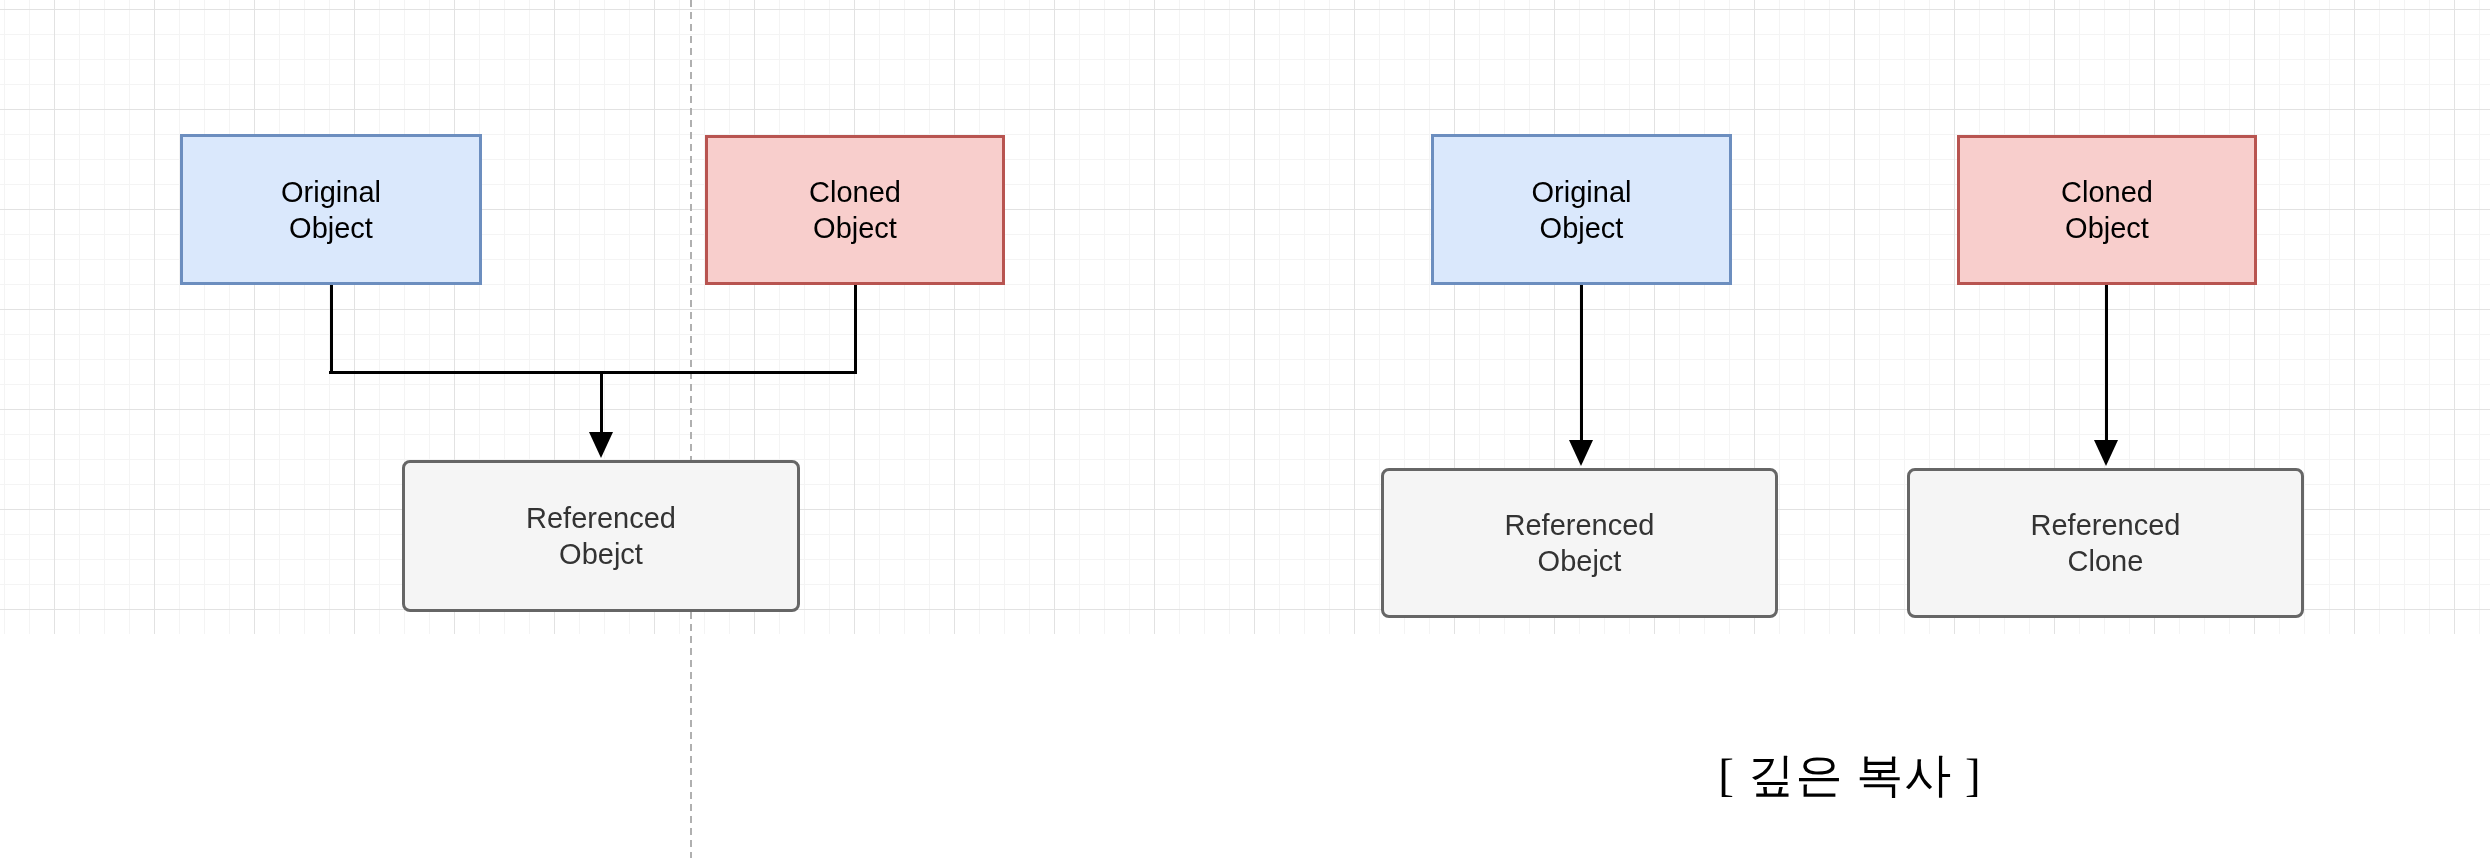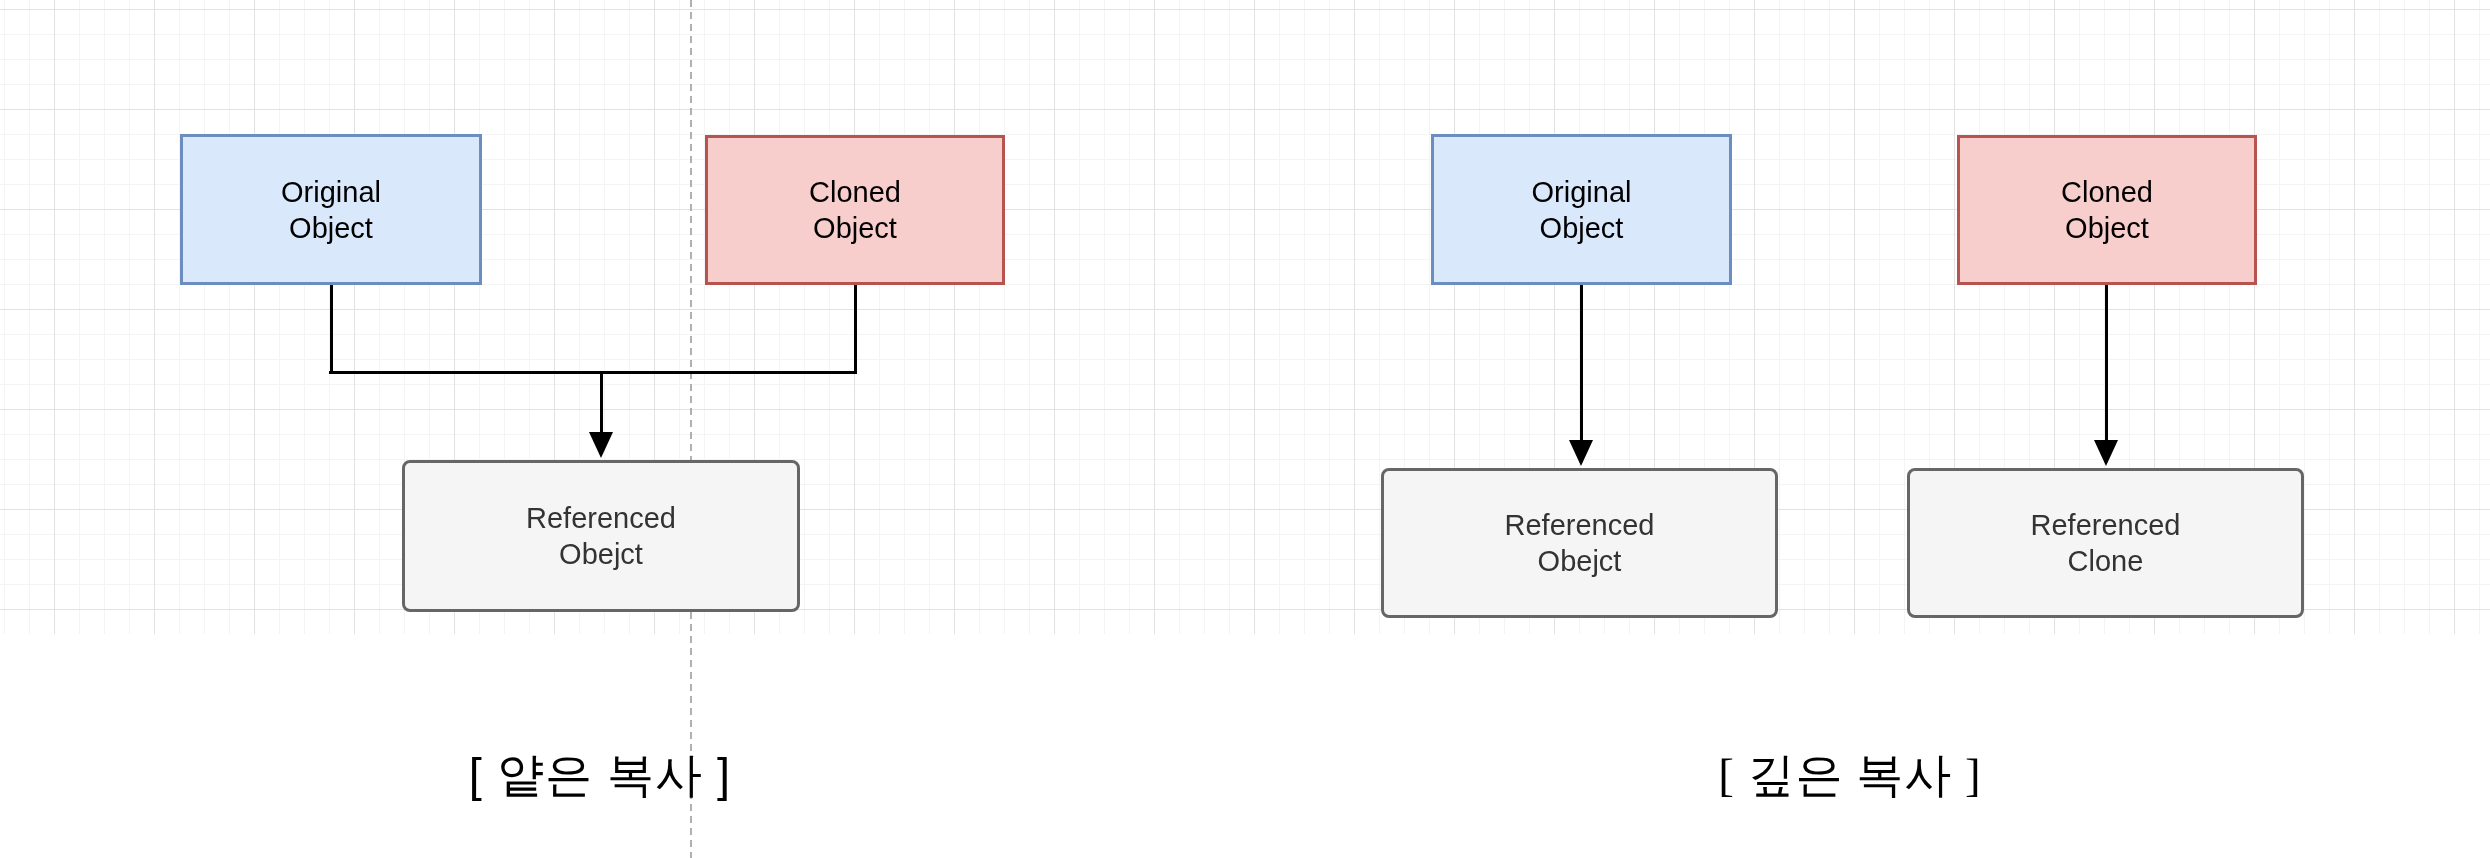--- a/index.html
+++ b/index.html
@@ -58,21 +58,20 @@
 
   <div class="line" style="left:330px;top:285px;width:3px;height:89px;"></div>
   <div class="line" style="left:854px;top:285px;width:3px;height:89px;"></div>
   <div class="line" style="left:329px;top:371px;width:528px;height:3px;"></div>
   <div class="line" style="left:600px;top:374px;width:3px;height:60px;"></div>
   <div class="arrowhead" style="left:589px;top:432px;"></div>
 
   <div class="node gray" style="left:402px;top:460px;width:398px;height:152px;">Referenced
 Obejct</div>
 
-  <div class="caption" style="left:400px;top:747px;">[ 얕은 복사 ]</div>
 
   <div class="node blue" style="left:1431px;top:134px;width:301px;height:151px;">Original
 Object</div>
 
   <div class="node red" style="left:1957px;top:135px;width:300px;height:150px;">Cloned
 Object</div>
 
   <div class="line" style="left:1580px;top:285px;width:3px;height:155px;"></div>
   <div class="arrowhead" style="left:1569px;top:440px;"></div>
 

